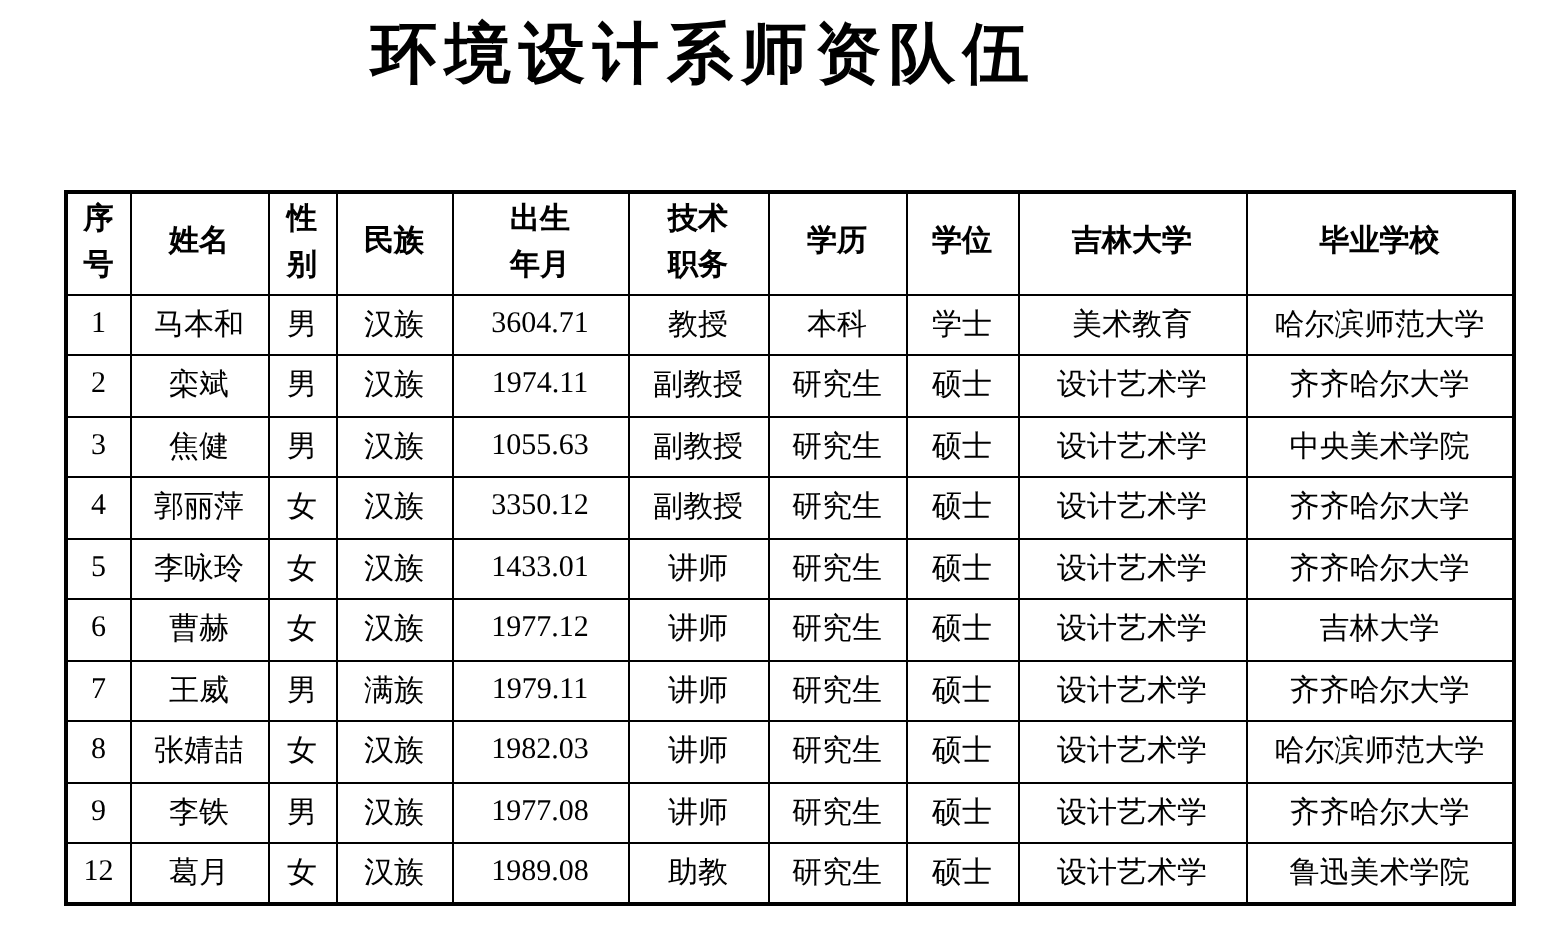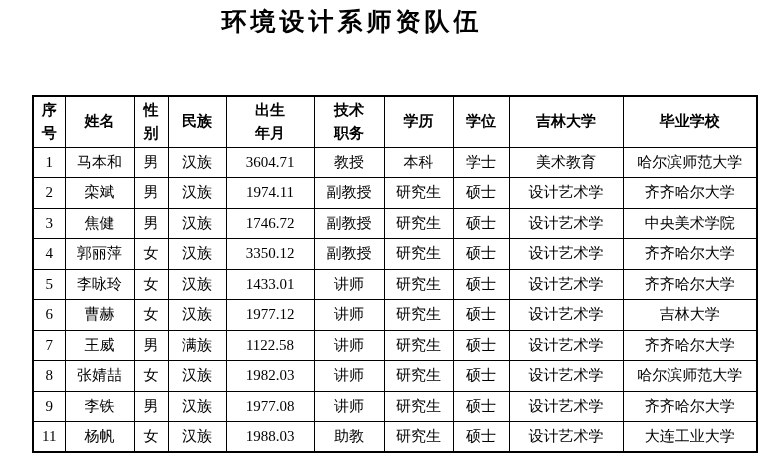--- a/index.html
+++ b/index.html
@@ -13,21 +13,21 @@
     position: relative;
     font-family: "Liberation Serif", "DejaVu Serif", serif;
     color: #000000;
   }
   .page-title {
     position: absolute;
     top: 5px;
     left: 0;
     width: 704px;
     text-align: center;
-    font-size: 25px;
+    font-size: 33px;
     font-weight: bold;
     letter-spacing: 4px;
     white-space: nowrap;
   }
   table.faculty-table {
     position: absolute;
     left: 32px;
     top: 95px;
     width: 724px;
     height: 358px;
@@ -138,21 +138,21 @@
         <td>研究生</td>
         <td>硕士</td>
         <td>设计艺术学</td>
         <td>齐齐哈尔大学</td>
       </tr>
       <tr>
         <td>3</td>
         <td>焦健</td>
         <td>男</td>
         <td>汉族</td>
-        <td>1746.72</td>
+        <td>1055.63</td>
         <td>副教授</td>
         <td>研究生</td>
         <td>硕士</td>
         <td>设计艺术学</td>
         <td>中央美术学院</td>
       </tr>
       <tr>
         <td>4</td>
         <td>郭丽萍</td>
         <td>女</td>
@@ -186,21 +186,21 @@
         <td>研究生</td>
         <td>硕士</td>
         <td>设计艺术学</td>
         <td>吉林大学</td>
       </tr>
       <tr>
         <td>7</td>
         <td>王威</td>
         <td>男</td>
         <td>满族</td>
-        <td>1122.58</td>
+        <td>1979.11</td>
         <td>讲师</td>
         <td>研究生</td>
         <td>硕士</td>
         <td>设计艺术学</td>
         <td>齐齐哈尔大学</td>
       </tr>
       <tr>
         <td>8</td>
         <td>张婧喆</td>
         <td>女</td>
@@ -218,25 +218,25 @@
         <td>男</td>
         <td>汉族</td>
         <td>1977.08</td>
         <td>讲师</td>
         <td>研究生</td>
         <td>硕士</td>
         <td>设计艺术学</td>
         <td>齐齐哈尔大学</td>
       </tr>
       <tr>
-        <td>11</td>
-        <td>杨帆</td>
-        <td>女</td>
-        <td>汉族</td>
-        <td>1988.03</td>
+        <td>12</td>
+        <td>葛月</td>
+        <td>女</td>
+        <td>汉族</td>
+        <td>1989.08</td>
         <td>助教</td>
         <td>研究生</td>
         <td>硕士</td>
         <td>设计艺术学</td>
-        <td>大连工业大学</td>
+        <td>鲁迅美术学院</td>
       </tr>
     </tbody>
 </table>
 
 </body></html>

